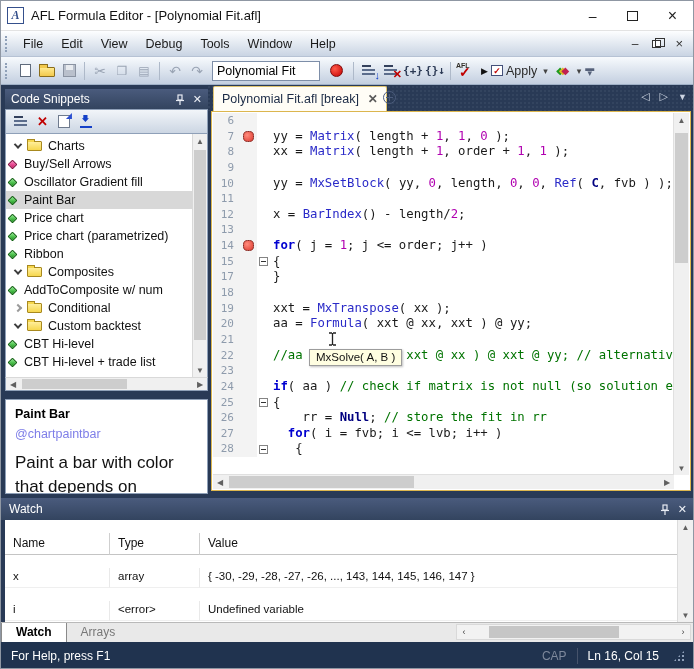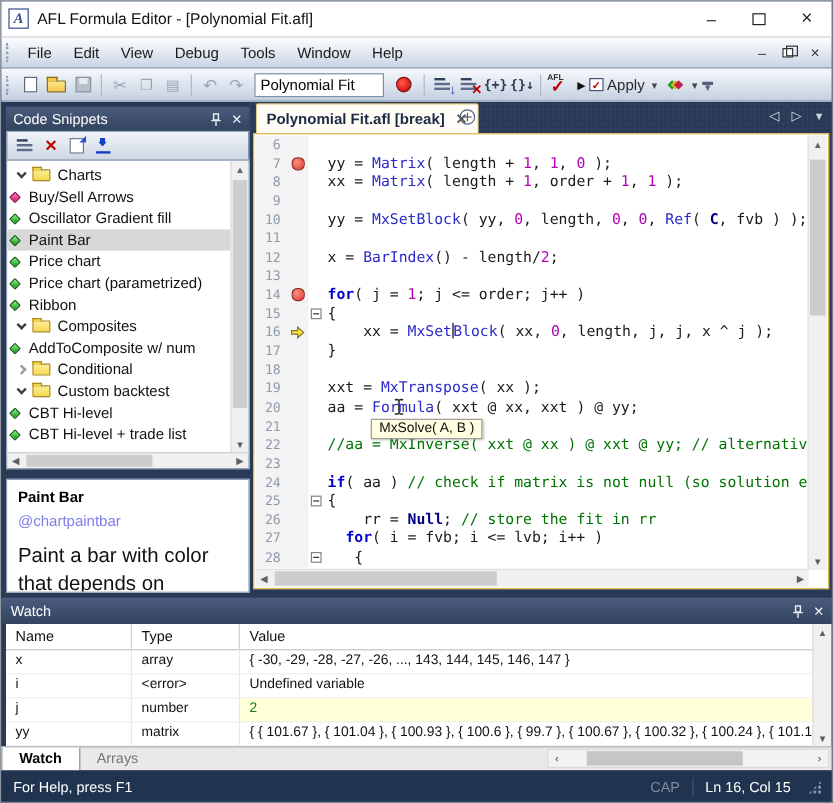--- a/index.html
+++ b/index.html
@@ -114,21 +114,21 @@
                 border:1px solid #8fa0b8; padding:7px 9px; overflow:hidden;}
   .desc-title { font-size:12.5px; font-weight:bold; color:#000; }
   .desc-tag { font-size:12.5px; color:#7e7ee8; margin-top:6px; }
   .desc-text { font-size:17px; color:#111; margin-top:10px; line-height:1.4; }
 
   
   .tabbar { position:absolute; left:206px; top:0; width:488px; height:26px;
             background-image:radial-gradient(#33445f 1px, transparent 1px); background-size:4px 4px; }
   .doc-tab { position:absolute; left:6px; top:1px; height:25px; background:#fffdf6; border:1px solid #e0c571;
              border-bottom:none; display:flex; align-items:center; padding:0 8px; gap:9px; border-radius:2px 2px 0 0;}
-  .doc-tab-label { font-size:12.5px; font-weight:bold; color:#1b2a45; white-space:nowrap; }
+  .doc-tab-label { font-size:12.5px; font-weight:normal; color:#1b2a45; white-space:nowrap; }
   .tab-close { color:#5a5a5a; font-size:12px; font-weight:bold; }
   .newtab-icon { position:absolute; left:176px; top:6px; width:13px; height:13px; border:1.5px solid #4c5d7d;
                  border-radius:50%; }
   .newtab-icon::before, .newtab-icon::after { content:""; position:absolute; background:#4c5d7d; }
   .newtab-icon::before { left:4.5px; top:2px; width:1.5px; height:7px; }
   .newtab-icon::after { left:2px; top:4.5px; width:7px; height:1.5px; }
   .tab-nav { position:absolute; right:8px; top:5px; display:flex; gap:10px; color:#cdd5e2; font-size:11px; align-items:center;}
   .tab-nav .dd { font-size:9px; }
 
   .editor-box { position:absolute; left:210px; top:26px; width:480px; height:380px; background:#fff;
@@ -154,21 +154,21 @@
   .ibeam { position:absolute; left:116px; top:220px; }
   .ed-vscroll { position:absolute; right:1px; top:1px; width:16px; height:362px; background:#f0f0f0; border-left:1px solid #e0e0e0;}
   .ed-vthumb { position:absolute; left:1px; right:1px; top:20px; height:130px; background:#cdcdcd; }
   .ed-hscroll { position:absolute; left:1px; bottom:1px; width:461px; height:15px; background:#f0f0f0; border-top:1px solid #e0e0e0;}
 
   
   .watch-title { position:absolute; left:0; top:497px; width:694px; height:22px;
                  background:linear-gradient(#4a5b7d,#33445f); color:#fff; font-size:12px;
                  display:flex; align-items:center; padding:0 8px; }
   .watch-body { position:absolute; left:4px; top:519px; width:686px; height:102px; background:#fff; overflow:hidden;}
-  .w-grid { display:grid; grid-template-columns:105px 90px 1fr; }
+  .w-grid { display:grid; grid-template-columns:105px 90px 1fr;margin-top:13px; }
   .w-head { height:22px; }
   .w-head > div { font-size:12px; color:#111; padding:3px 8px; border-right:1px solid #cfcfcf; border-bottom:1px solid #c4c4c4; background:#fff;}
   .w-row { height:20px; }
   .w-row > div { font-size:11.5px; color:#111; padding:2px 8px; border-right:1px solid #e9e9e9; border-bottom:1px solid #efefef; white-space:nowrap; overflow:hidden;}
   .w-row.hl > div.val { background:#ffffd8; }
   .val.green { color:#1a7a1a; }
   .watch-vscroll { position:absolute; right:0px; top:519px; width:16px; height:102px; background:#f0f0f0; border-left:1px solid #dcdcdc;}
   .watch-tabstrip { position:absolute; left:0; top:621px; width:694px; height:20px; background:#e9e9e9;
                     display:flex; align-items:stretch; border-top:1px solid #b9b9b9;}
   .w-tab { font-size:12px; padding:2px 14px 0; color:#777; position:relative; }
@@ -494,30 +494,20 @@
             <span class="fm"></span>
             <span class="ct"><span class="tok-k">for</span><span>( j = </span><span class="tok-n">1</span><span>; j &lt;= order; j++ )</span></span>
           </div>
           <div class="cl">
             <span class="ln">15</span>
             <span class="bpm"></span>
             <span class="fm">
               <span class="foldbox"></span>
             </span>
             <span class="ct"><span>{</span></span>
-          </div>
-          <div class="cl">
-            <span class="ln">16</span>
-            <span class="bpm">
-              <svg width="12" height="12" viewBox="0 0 12 12">
-                <path d="M1 4.5h5V1.5L11 6l-5 4.5V7.5H1z" fill="#ffe13e" stroke="#7a7a33" stroke-width="1"></path>
-              </svg>
-            </span>
-            <span class="fm"></span>
-            <span class="ct"><span>    xx = </span><span class="tok-f">MxSet</span><span class="caret"></span><span class="tok-f">Block</span><span>( xx, </span><span class="tok-n">0</span><span>, length, j, j, x ^ j );</span></span>
           </div>
           <div class="cl">
             <span class="ln">17</span>
             <span class="bpm"></span>
             <span class="fm"></span>
             <span class="ct"><span>}</span></span>
           </div>
           <div class="cl">
             <span class="ln">18</span>
             <span class="bpm"></span>

